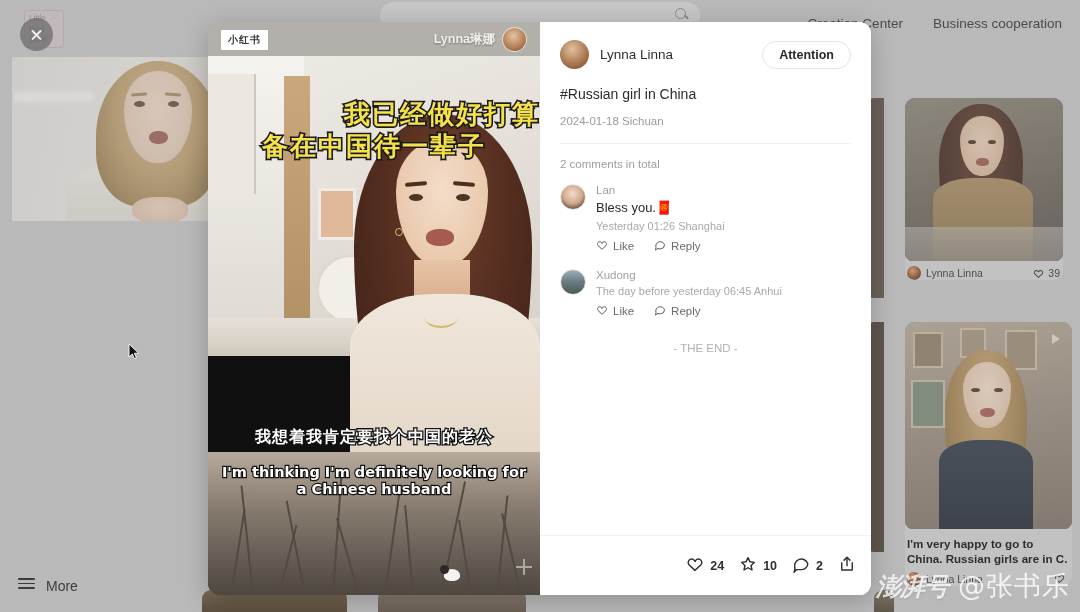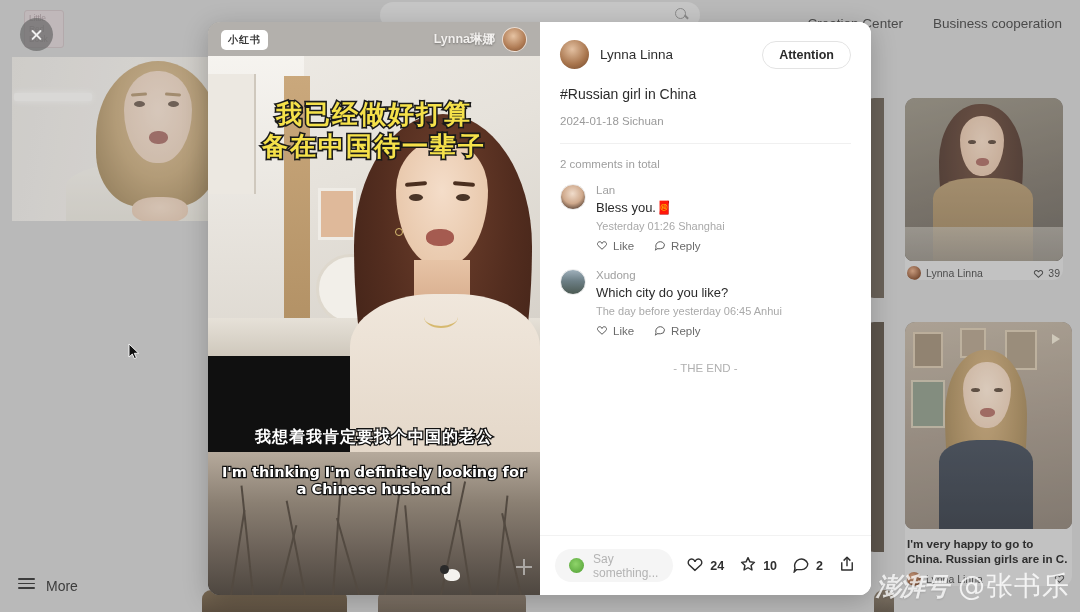--- a/index.html
+++ b/index.html
@@ -354,21 +354,21 @@
   .vid-snowbird::after{
     content:""; position:absolute; left:-4px; top:-4px; width:9px; height:9px;
     background:#2a2a2a; border-radius:50%;
   }
 
   
   .xhs-logo {
     position: absolute; left: 13px; top: 8px;
     background: #ffffff; color: #3b3b3b;
     font-size: 10px; font-weight: 700;
-    border-radius: 5px; padding: 3px 7px;
+    border-radius: 0; padding: 3px 7px;
     letter-spacing: 1px;
     font-family: "DejaVu Sans", "Liberation Sans", sans-serif;
   }
   .vid-author {
     position: absolute; right: 13px; top: 5px;
     display: flex; align-items: center; gap: 7px;
   }
   .vid-author-name {
     font-size: 12.5px; color: #f2f0ee; font-weight: 600;
     text-shadow: 0 1px 2px rgba(0,0,0,.35);
@@ -384,21 +384,21 @@
     text-align: center;
     font-family: "DejaVu Sans", sans-serif;
     font-size: 26px;
     font-weight: 900;
     line-height: 1.24;
     color: #f5e14a;
     -webkit-text-stroke: 3.2px #1a1a1a;
     paint-order: stroke fill;
     letter-spacing: 2px;
   }
-  .vid-headline .l1 { display:block; }
+  .vid-headline .l1 { display:block;text-align:right; }
   .vid-headline .l2 { display:block; }
 
   .vid-sub {
     position: absolute; left: 0; right: 0; bottom: 96px;
     text-align: center;
     padding: 0 10px;
   }
   .vid-sub .cn {
     display:block;
     font-family: Liberation Sans, sans-serif;
@@ -809,21 +809,20 @@
                 <span>Reply</span>
               </span>
             </div>
           </div>
         </div>
 
         <div class="comment">
           <span class="c-avatar xudong"></span>
           <div class="c-main">
             <div class="c-name">Xudong</div>
-            <div class="c-text">Which city do you like?</div>
             <div class="c-time">The day before yesterday 06:45  Anhui</div>
             <div class="c-actions">
               <span class="c-act">
                 <span>
                   <svg viewBox="0 0 24 24" width="12" height="12" fill="none" stroke="#5a5a5a" stroke-width="2">
                     <path d="M12 20.5 4 13a4.6 4.6 0 1 1 8-4 4.6 4.6 0 1 1 8 4z"></path>
                   </svg>
                 </span>
                 <span>Like</span>
               </span>
@@ -836,24 +835,20 @@
                 <span>Reply</span>
               </span>
             </div>
           </div>
         </div>
 
         <div class="the-end">- THE END -</div>
       </div>
 
       <div class="action-bar">
-        <div class="say-box">
-          <span class="emoji-ico"></span>
-          <span class="say-ph">Say something...</span>
-        </div>
 
         <div class="stats">
           <span class="stat">
             <span>
               <svg viewBox="0 0 24 24" width="18" height="18" fill="none" stroke="#2f2f2f" stroke-width="1.9">
                 <path d="M12 20.5 4 13a4.6 4.6 0 1 1 8-4 4.6 4.6 0 1 1 8 4z"></path>
               </svg>
             </span>
             <span class="stat-num">24</span>
           </span>

